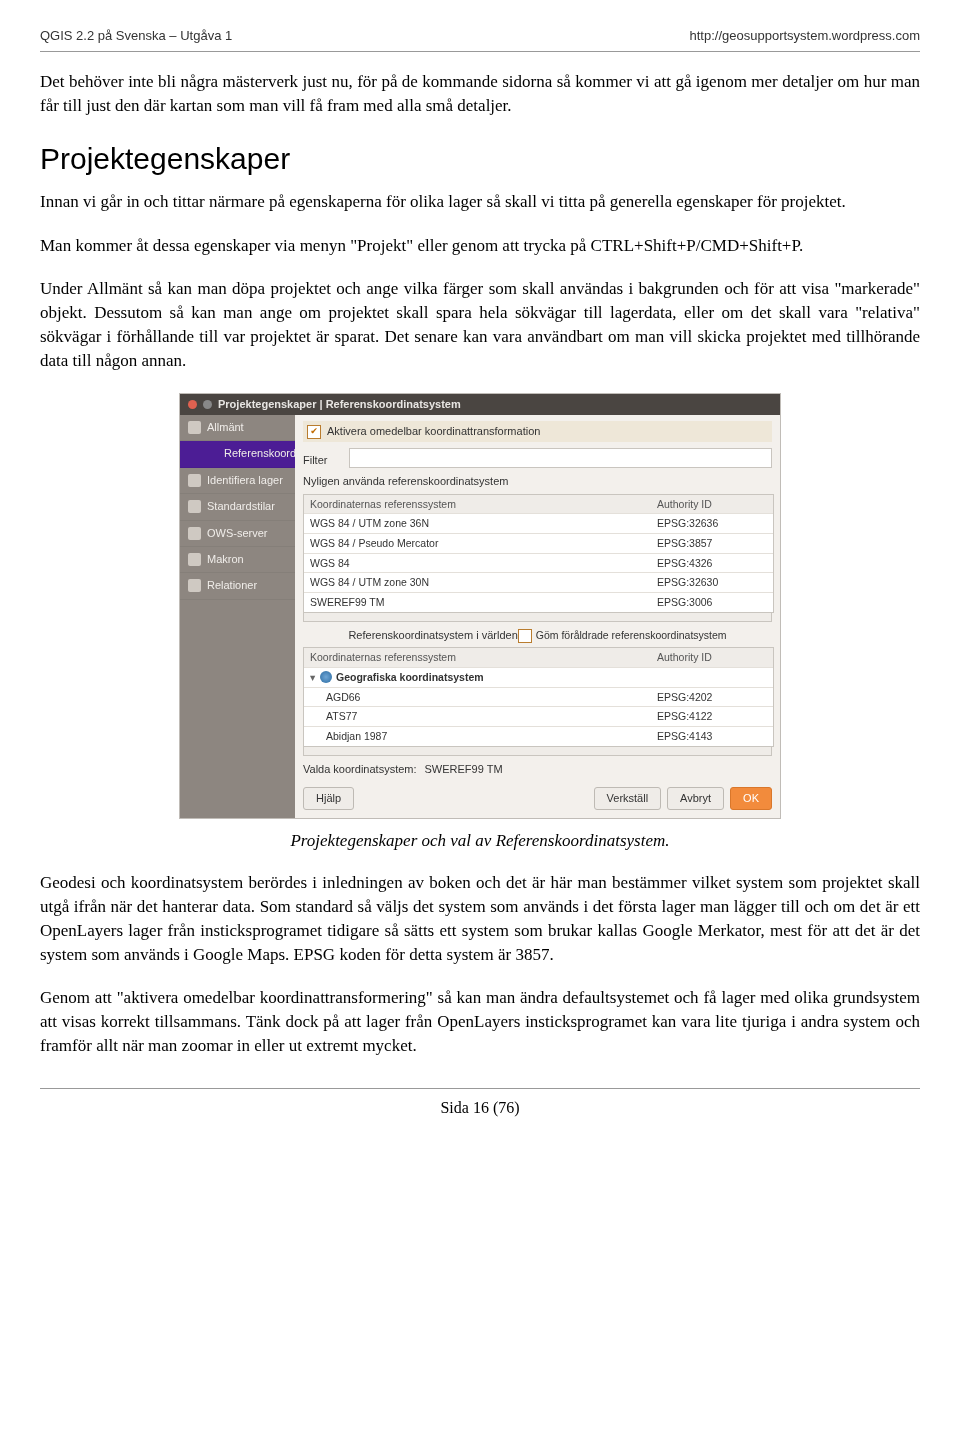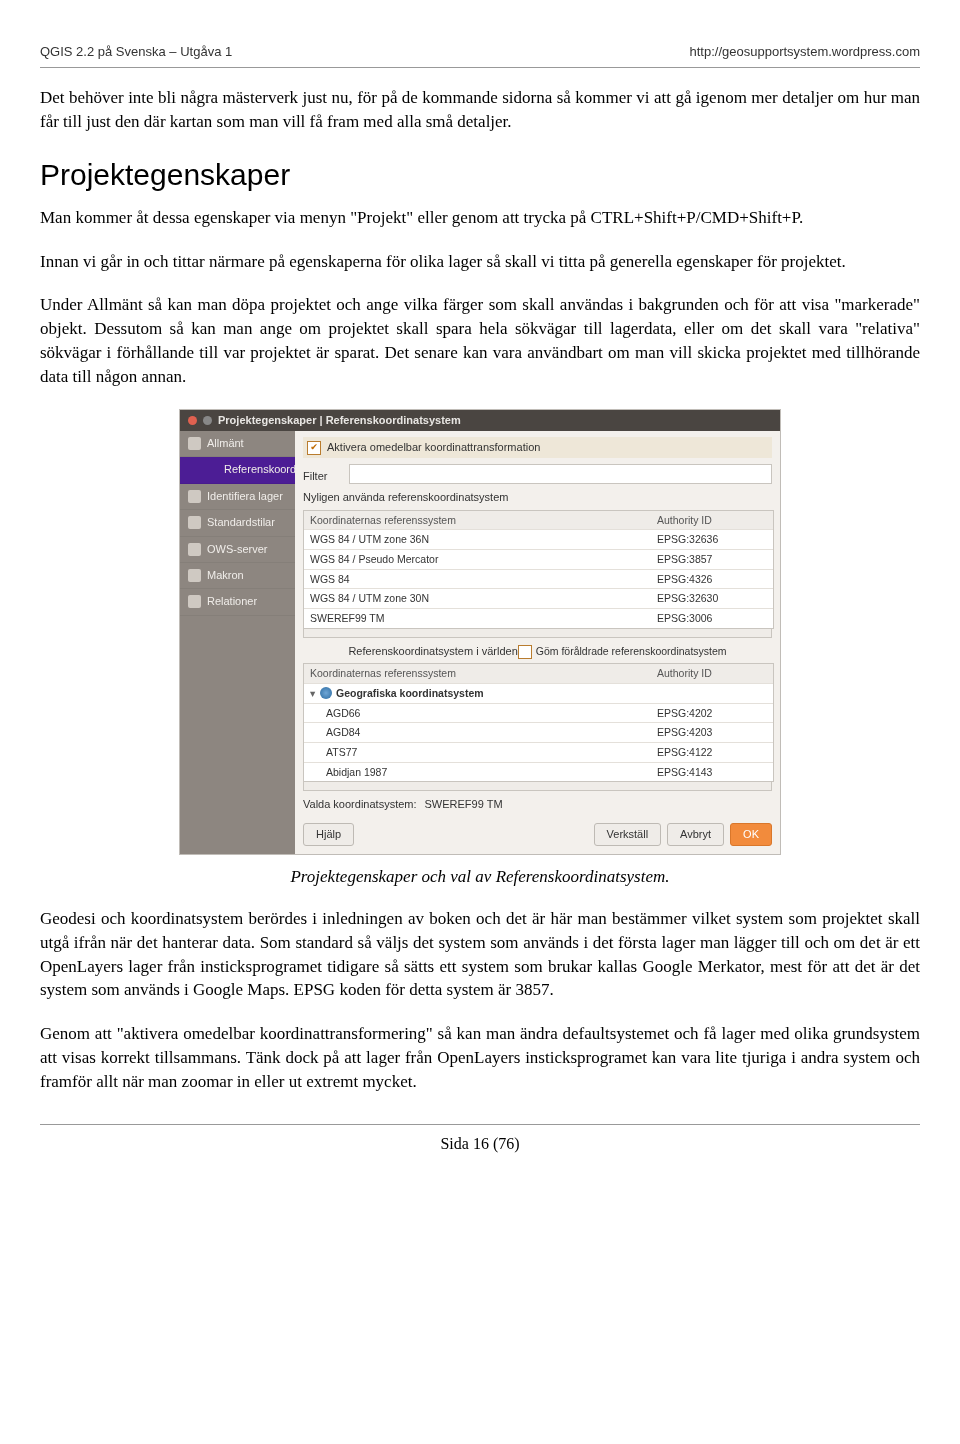--- a/index.html
+++ b/index.html
@@ -5,21 +5,21 @@
   body {
     margin: 0;
     font-family: Georgia, 'Times New Roman', serif;
     font-size: 17px;
     line-height: 1.4;
     color: #000;
     background: #fff;
   }
   .page {
     width: 880px;
-    margin: 16px auto;
+    margin: 0 auto;
     padding: 27px 40px 30px 40px;
   }
   .hdr {
     display: flex;
     justify-content: space-between;
     font-size: 13px;
     font-family: Arial, sans-serif;
     color: #333;
     border-bottom: 1px solid #999;
     padding-bottom: 6px;
@@ -131,22 +131,22 @@
 <div class="page">
   <div class="hdr">
     <span>QGIS 2.2 på Svenska – Utgåva 1</span>
     <span>http://geosupportsystem.wordpress.com</span>
   </div>
 
   <p class="para">Det behöver inte bli några mästerverk just nu, för på de kommande sidorna så kommer vi att gå igenom mer detaljer om hur man får till just den där kartan som man vill få fram med alla små detaljer.</p>
 
   <h2 class="section">Projektegenskaper</h2>
 
+  <p class="para">Innan vi går in och tittar närmare på egenskaperna för olika lager så skall vi titta på generella egenskaper för projektet.</p>
   <p class="para">Man kommer åt dessa egenskaper via menyn "Projekt" eller genom att trycka på CTRL+Shift+P/CMD+Shift+P.</p>
-  <p class="para">Innan vi går in och tittar närmare på egenskaperna för olika lager så skall vi titta på generella egenskaper för projektet.</p>
   <p class="para">Under Allmänt så kan man döpa projektet och ange vilka färger som skall användas i bakgrunden och för att visa "markerade" objekt. Dessutom så kan man ange om projektet skall spara hela sökvägar till lagerdata, eller om det skall vara "relativa" sökvägar i förhållande till var projektet är sparat. Det senare kan vara användbart om man vill skicka projektet med tillhörande data till någon annan.</p>
 
   <div class="shot">
     <div class="shot-title">
       <span class="dot red"></span>
       <span class="dot gray"></span>
       <span>Projektegenskaper | Referenskoordinatsystem</span>
     </div>
     <div class="shot-body">
       <div class="sidebar">
@@ -234,24 +234,20 @@
           </div>
           <div class="table-row">
             <span class="c1"><span class="tree-toggle">▾</span><span class="tree-globe"></span><span class="bold">Geografiska koordinatsystem</span></span>
             <span class="c2"></span>
           </div>
           <div class="table-row">
               <span class="c1 indent">AGD66</span>
               <span class="c2">EPSG:4202</span>
             </div>
           <div class="table-row">
-              <span class="c1 indent">AGD84</span>
-              <span class="c2">EPSG:4203</span>
-            </div>
-          <div class="table-row">
               <span class="c1 indent">ATS77</span>
               <span class="c2">EPSG:4122</span>
             </div>
           <div class="table-row">
               <span class="c1 indent">Abidjan 1987</span>
               <span class="c2">EPSG:4143</span>
             </div>
         </div>
         <div class="scroll-hint"></div>
 

